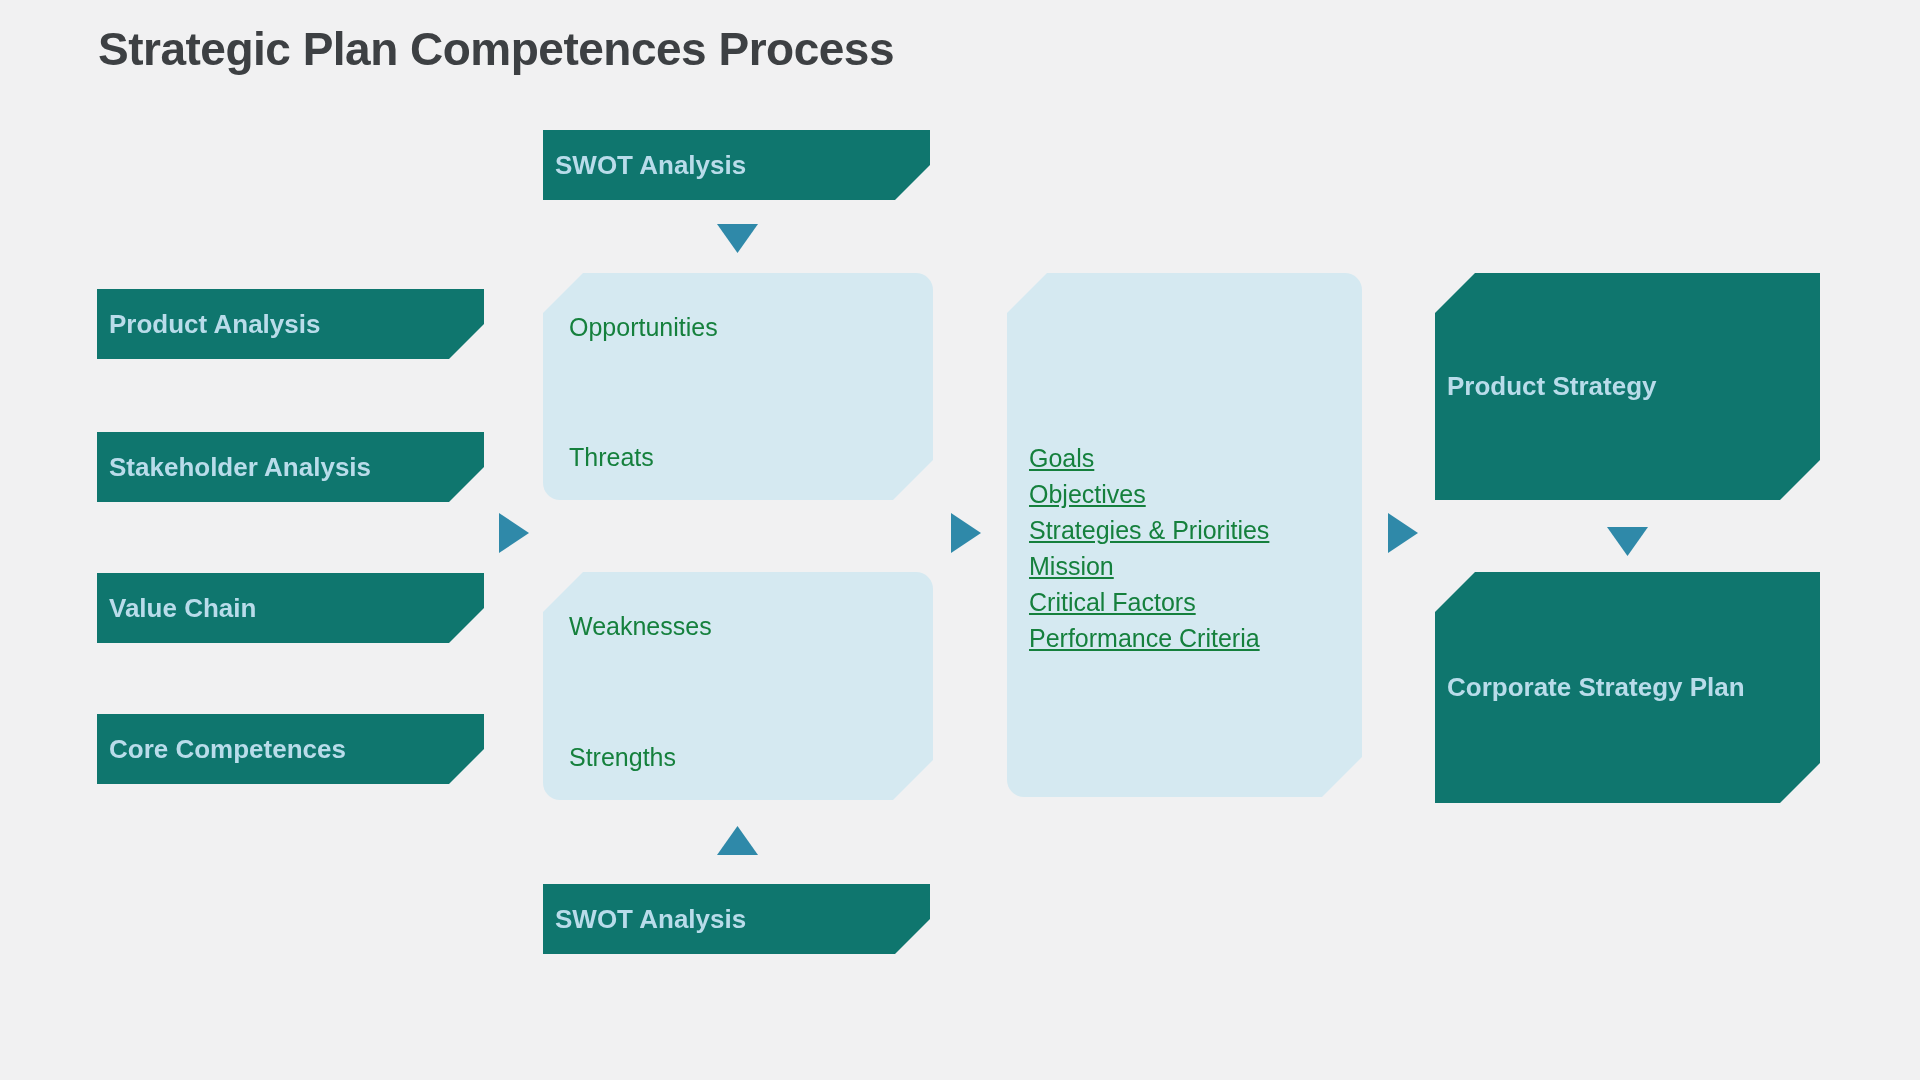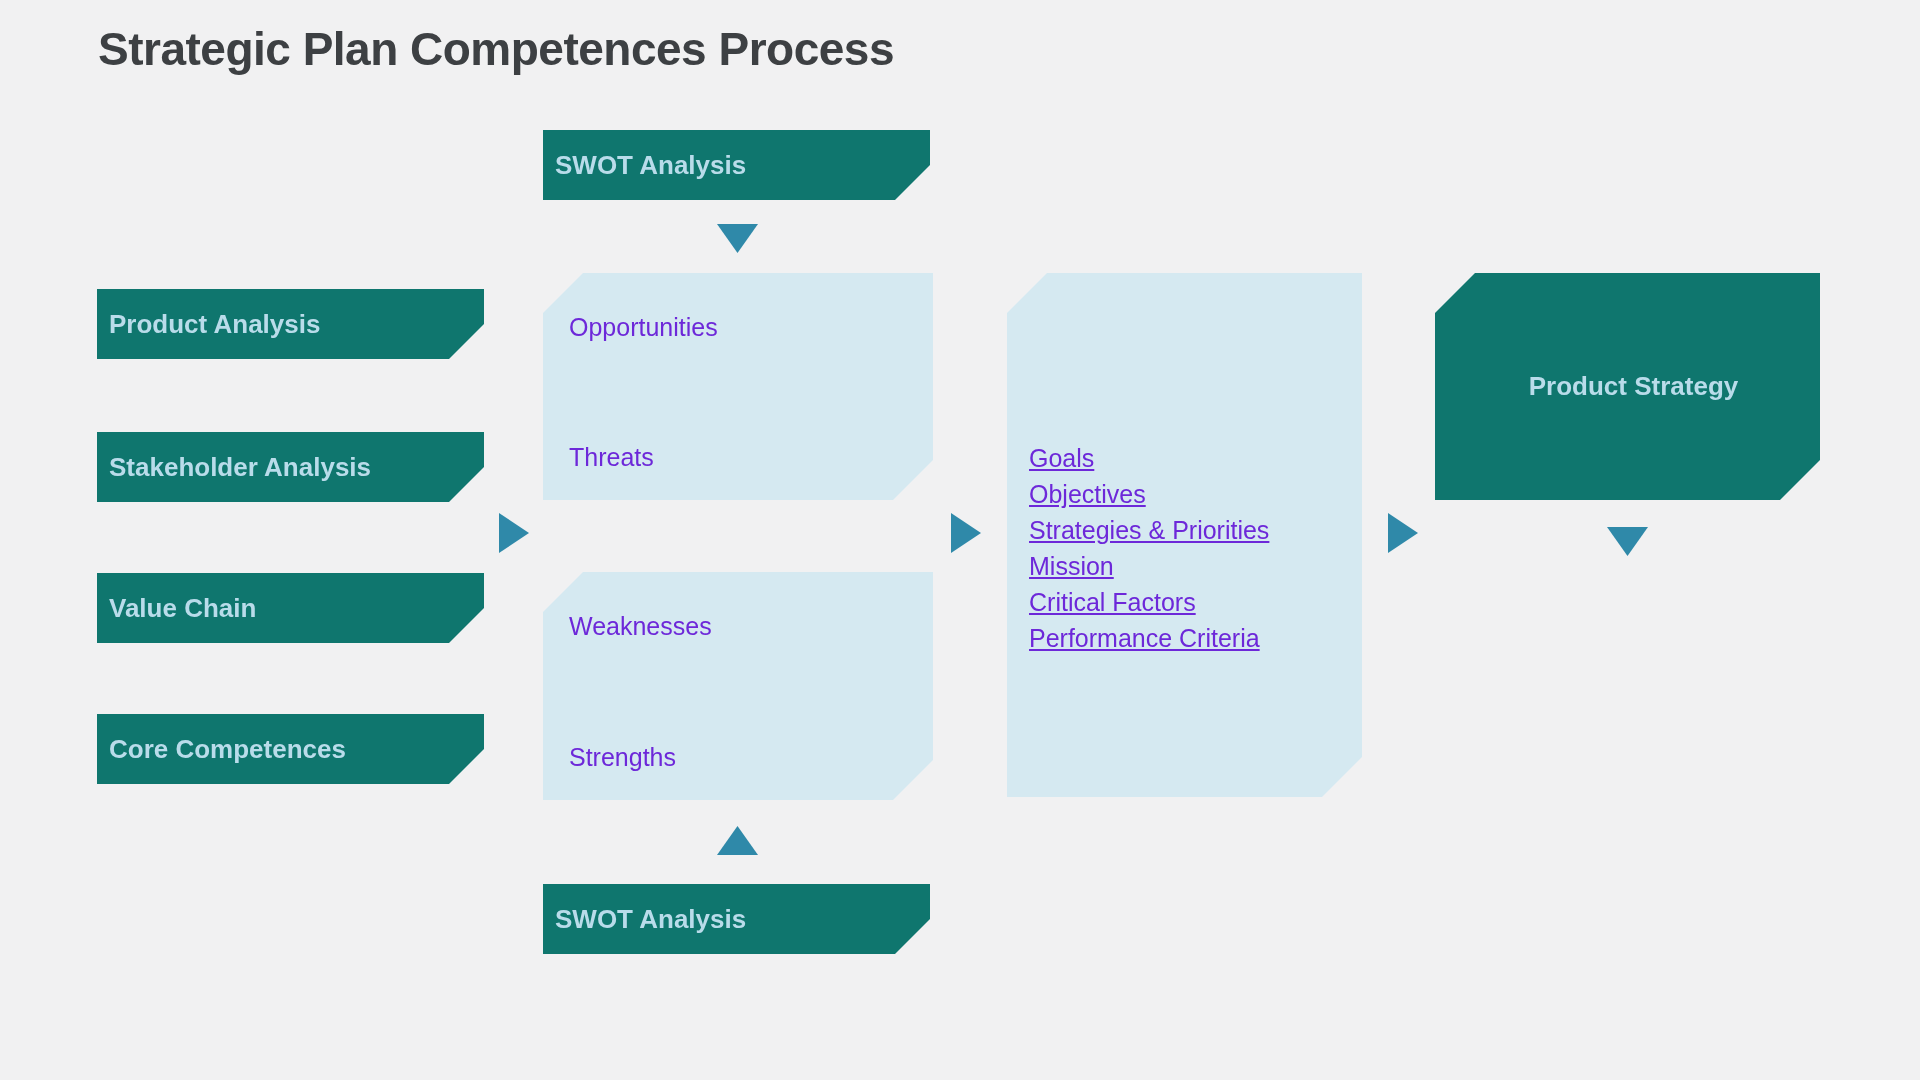--- a/index.html
+++ b/index.html
@@ -34,31 +34,31 @@
     font-weight: 700;
     font-size: 26px;
     display: flex;
     align-items: center;
     padding-left: 12px;
     box-sizing: border-box;
     clip-path: polygon(0 0, 100% 0, 100% calc(100% - 35px), calc(100% - 35px) 100%, 0 100%);
   }
   .dark-box.both-cut {
     clip-path: polygon(40px 0, 100% 0, 100% calc(100% - 40px), calc(100% - 40px) 100%, 0 100%, 0 40px);
-    justify-content: center;
   }
 
   
   .light-box {
     position: absolute;
     background: #d5e9f1;
-    color: #6d28d9;
+    color: #15803d;
     font-size: 25px;
     box-sizing: border-box;
     clip-path: polygon(40px 0, 100% 0, 100% calc(100% - 40px), calc(100% - 40px) 100%, 0 100%, 0 40px);
+    border-radius: 17px;
   }
   .light-box.split {
     display: flex;
     flex-direction: column;
     justify-content: space-between;
     padding: 40px 20px 28px 26px;
   }
   .light-box.center-list {
     display: flex;
     flex-direction: column;
@@ -127,14 +127,17 @@
     <div class="goal-line">Strategies &amp; Priorities</div>
     <div class="goal-line">Mission</div>
     <div class="goal-line">Critical Factors</div>
     <div class="goal-line">Performance Criteria</div>
   </div>
 
   <div class="dark-box both-cut" style="left:1435px; top:273px; width:385px; height:227px;">
     <span>Product Strategy</span>
   </div>
   <div class="arr arr-down" style="left:1607px; top:527px;"></div>
+  <div class="dark-box both-cut" style="left:1435px; top:572px; width:385px; height:231px;">
+    <span>Corporate Strategy Plan</span>
+  </div>
 
 </div>
 
 </body></html>

